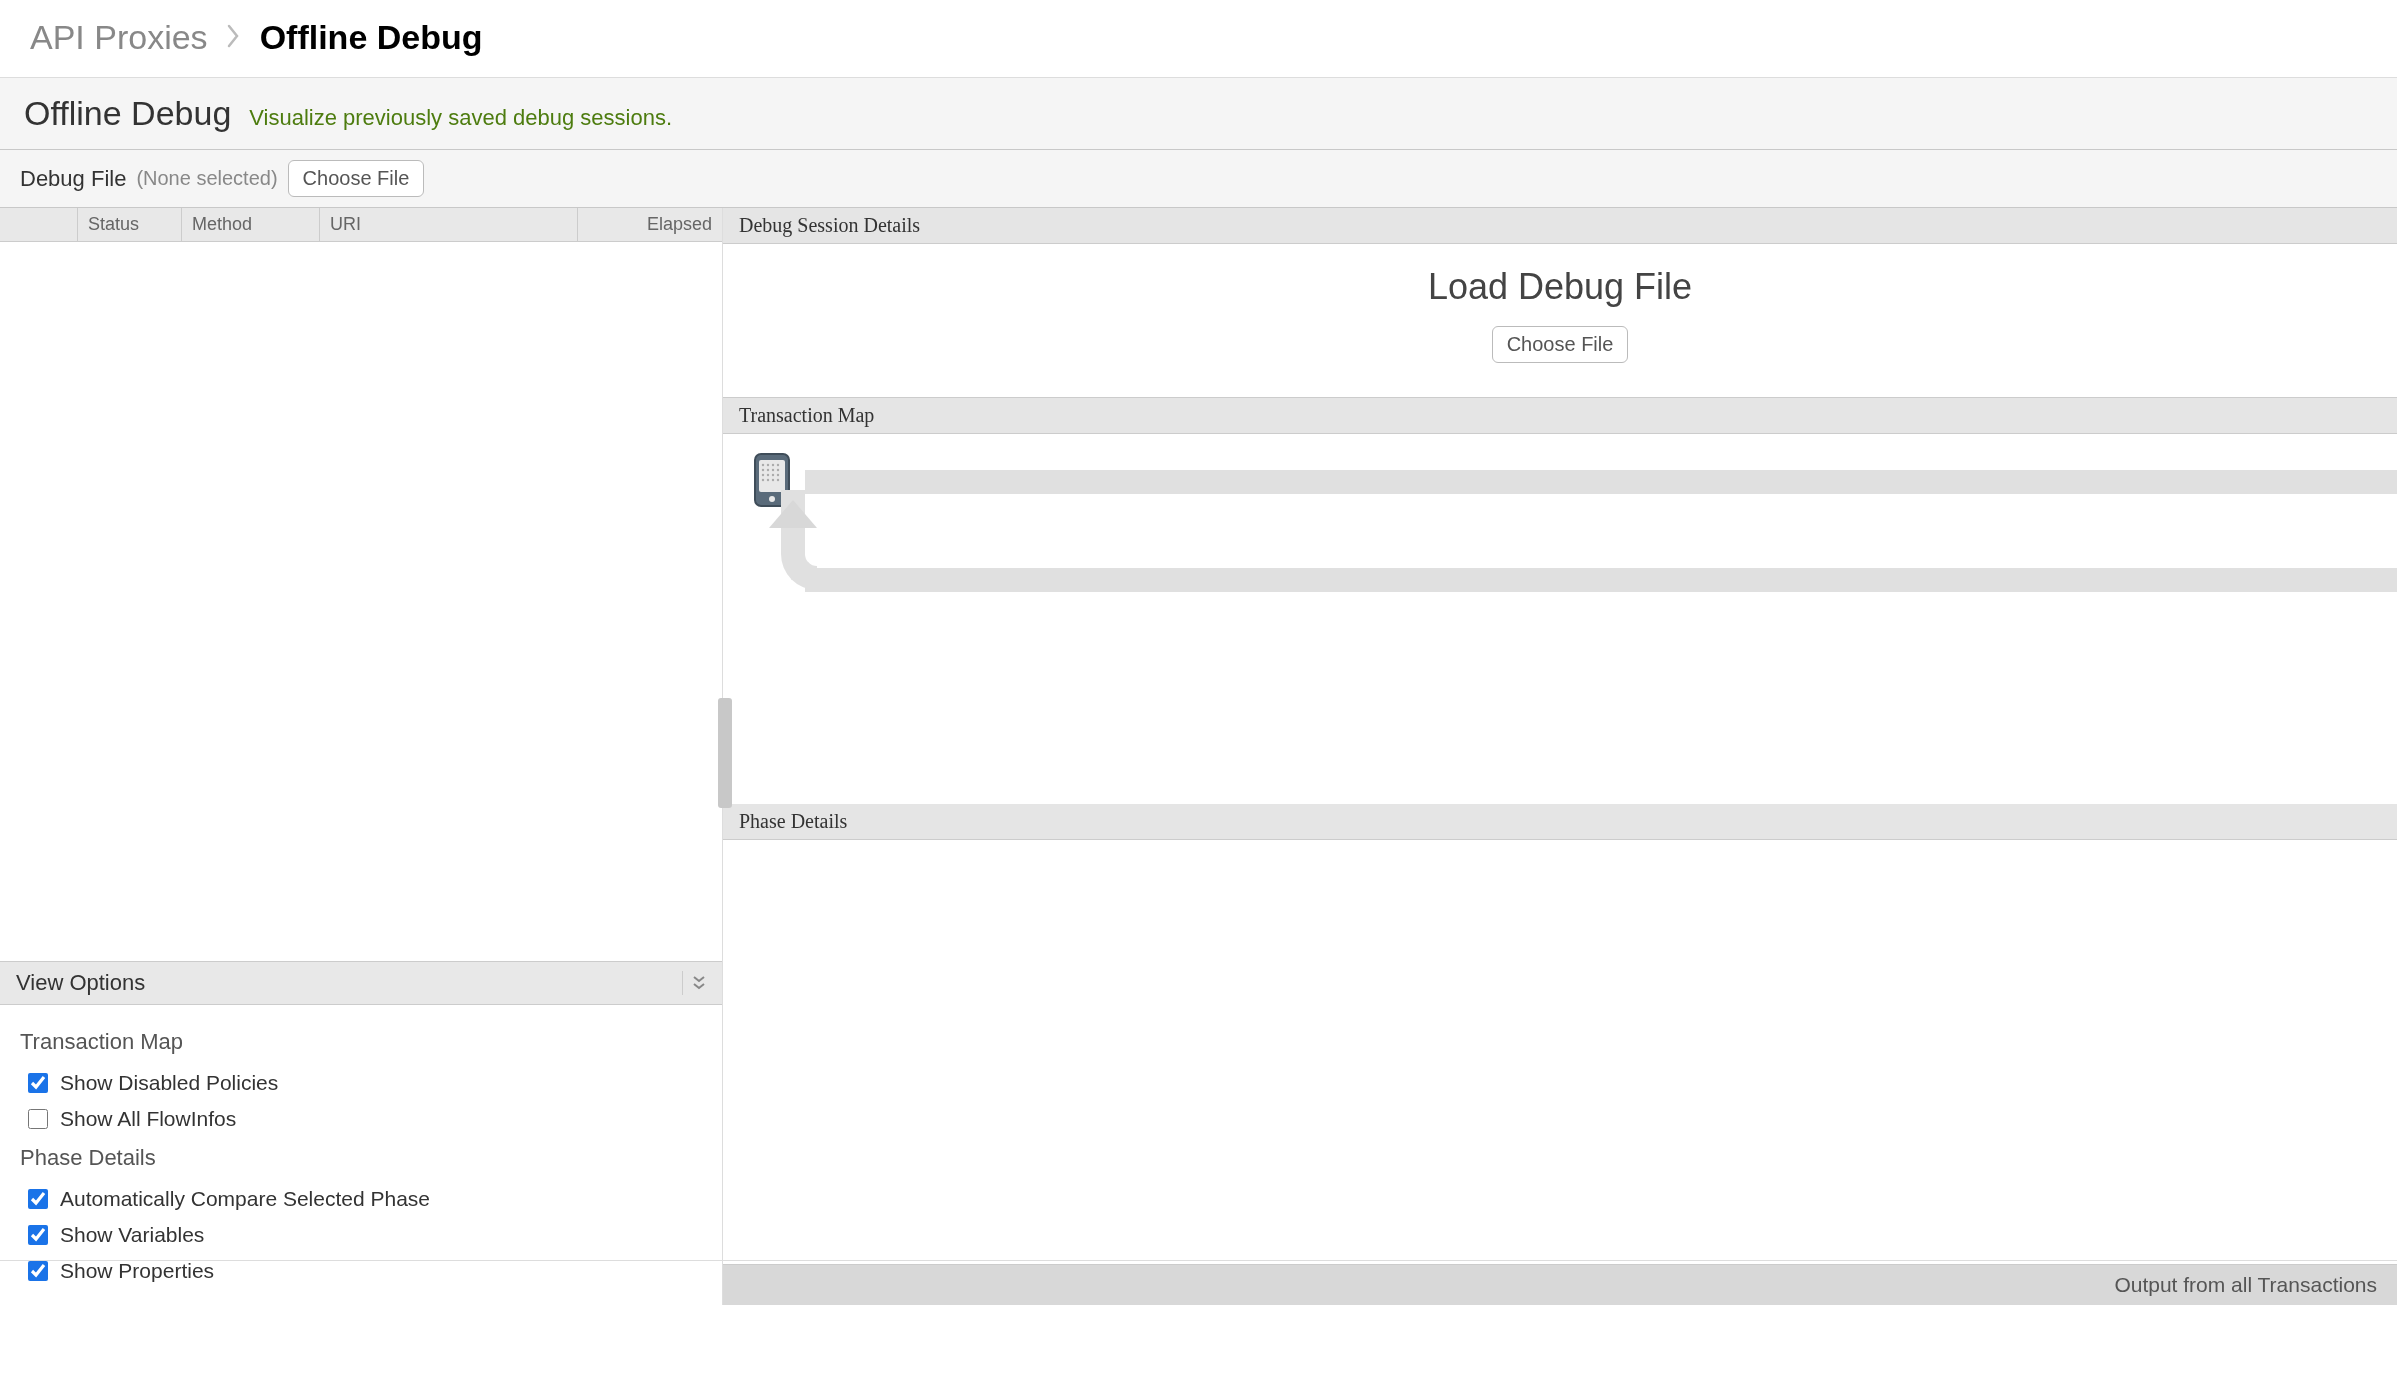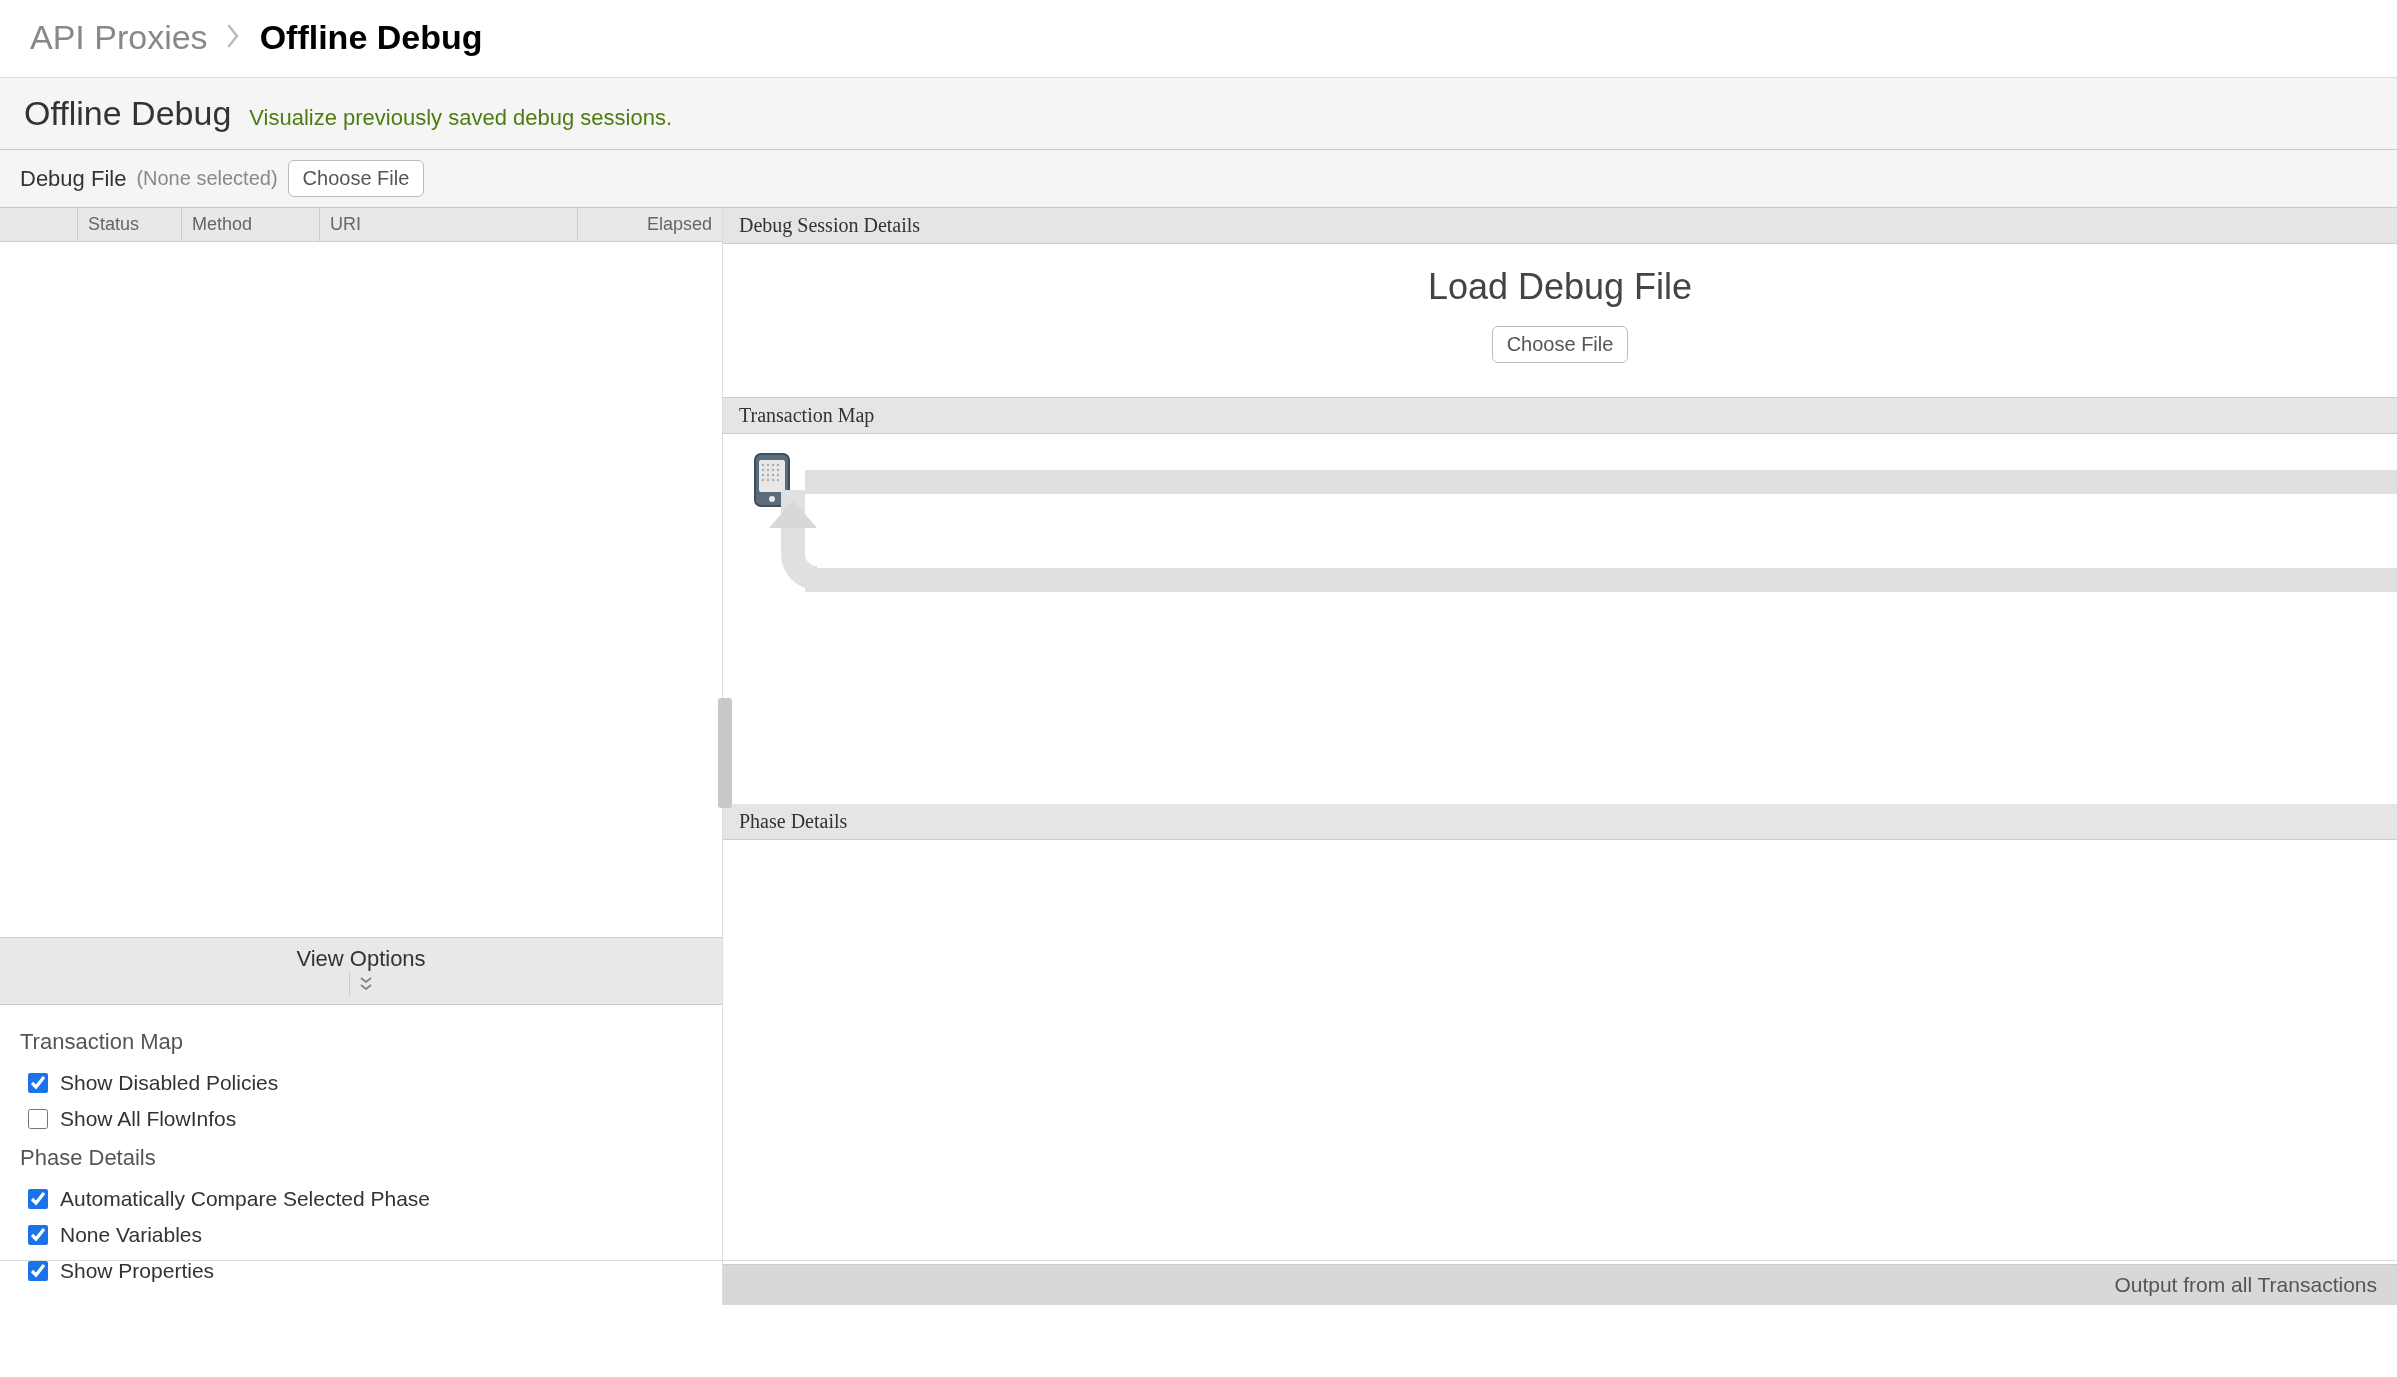--- a/index.html
+++ b/index.html
@@ -129,21 +129,20 @@
     }
     .view-options-header {
       background: #e8e8e8;
       border-bottom: 1px solid #ccc;
       padding: 8px 16px;
       font-size: 22px;
       color: #333;
       display: flex;
       justify-content: space-between;
       align-items: center;
-      flex-direction: column;
     }
     .collapse-icon {
       width: 24px;
       height: 24px;
       border-left: 1px solid #ccc;
       padding-left: 8px;
       color: #888;
       display: flex;
       align-items: center;
       justify-content: center;
@@ -356,21 +355,21 @@
           <label for="cb-tm-2">Show All FlowInfos</label>
         </div>
 
         <div class="options-group-title">Phase Details</div>
         <div class="option-row">
           <input type="checkbox" id="cb-pd-0" checked="" style="">
           <label for="cb-pd-0">Automatically Compare Selected Phase</label>
         </div>
         <div class="option-row">
           <input type="checkbox" id="cb-pd-1" checked="" style="">
-          <label for="cb-pd-1">None Variables</label>
+          <label for="cb-pd-1">Show Variables</label>
         </div>
         <div class="option-row">
           <input type="checkbox" id="cb-pd-2" checked="" style="">
           <label for="cb-pd-2">Show Properties</label>
         </div>
 
       </div>
     </div>
   </div>
 

